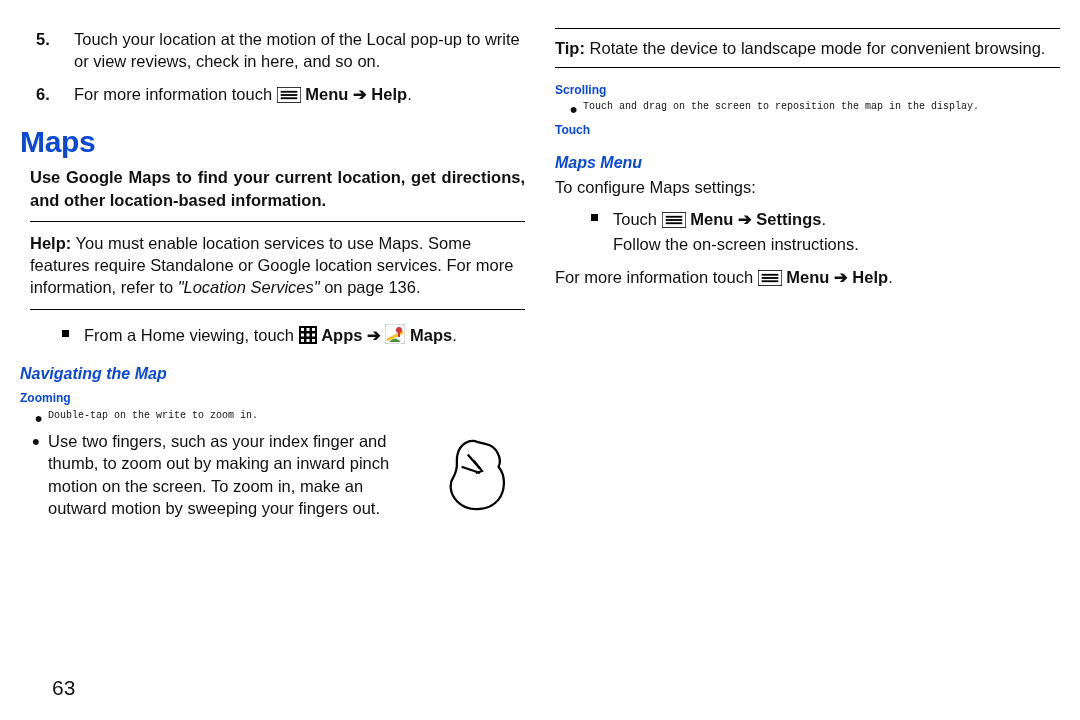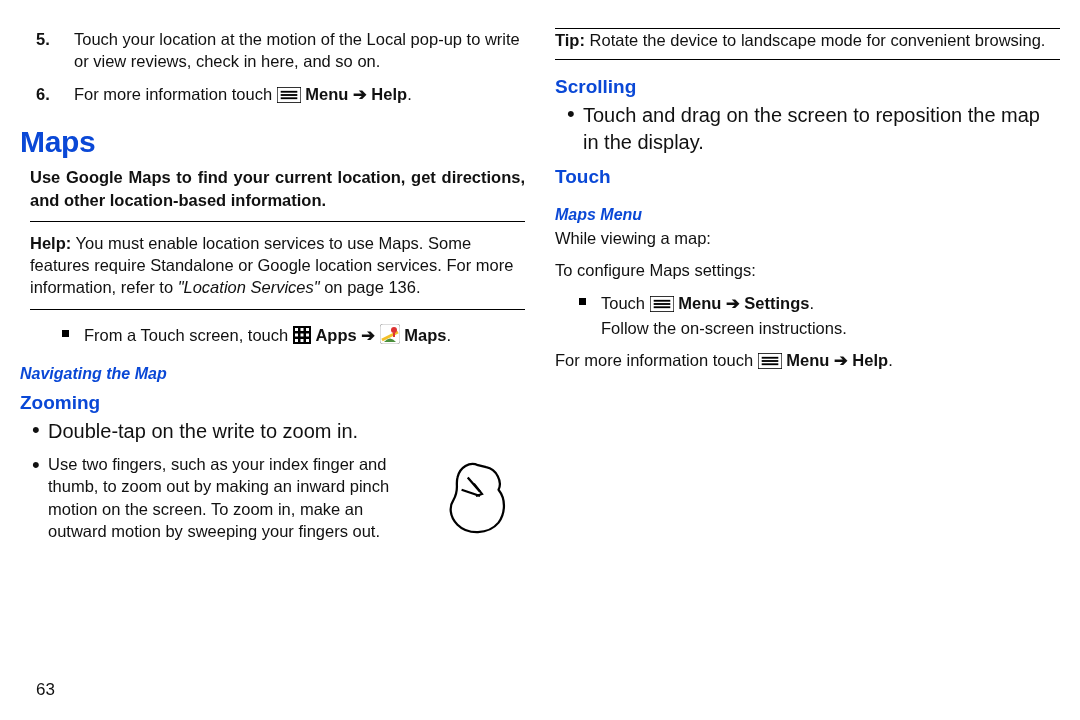--- a/index.html
+++ b/index.html
@@ -50,36 +50,36 @@
   }
   .block {
     border-top: 1.5px solid #000;
     border-bottom: 1.5px solid #000;
     padding: 10px 0 10px 0;
     margin: 10px 0 14px 10px;
   }
   .blockR {
     border-top: 1.5px solid #000;
     border-bottom: 1.5px solid #000;
-    padding: 0 0 8px 0;
+    padding: 8px 0 8px 0;
     margin: 0 0 14px 0;
   }
   .italic { font-style: italic; }
   .bold { font-weight: bold; }
   .h2 {
     color: #0a48d6;
     font-style: italic;
     font-weight: 900;
     font-size: 16px;
     margin: 14px 0 2px 0;
   }
   .h3 {
     color: #0a48d6;
     font-weight: 900;
-    font-size: 19px;
+    font-size: 12px;
     margin: 6px 0 2px 0;
   }
   .sq-item {
     margin: 0 0 10px 30px;
     position: relative;
   }
   .sq-item::before {
     content: "";
     position: absolute;
     left: -22px;
@@ -92,32 +92,32 @@
     margin: 0 0 8px 28px;
     position: relative;
   }
   .bul-item::before {
     content: "•";
     position: absolute;
     left: -16px;
     top: -3px;
     font-size: 22px;
   }
-  .condensed { font-size: 20px; }
+  .condensed { font-size: 10px; font-family: Liberation Mono, monospace; }
   .hand-wrap {
     float: right;
     width: 80px;
     margin: 6px 6px 0 6px;
   }
   .hand-wrap svg { width: 78px; height: 78px; }
   .pagenum {
     position: absolute;
     bottom: 18px;
-    left: 36px;
-    font-size: 17px;
+    left: 52px;
+    font-size: 21px;
     text-align: right;
   }
   .menu-icon, .grid-icon, .maps-icon {
     display: inline-block;
     vertical-align: -3px;
   }
   .menu-icon svg { width: 24px; height: 16px; }
   .grid-icon svg { width: 18px; height: 18px; }
   .maps-icon svg { width: 20px; height: 20px; }
 </style>
@@ -178,21 +178,21 @@
     </div>
 
     <div class="h1">Maps</div>
     <div class="para">Use Google Maps to find your current location, get directions, and other location-based information.</div>
 
     <div class="block">
       <span class="bold">Help:</span><span> You must enable location services to use Maps. Some features require Standalone or Google location services. For more information, refer to </span><span class="italic">"Location Services"</span><span> on page 136.</span>
     </div>
 
     <div class="sq-item" style="margin-left:64px">
-      <span>From a Touch screen, touch </span>
+      <span>From a Home viewing, touch </span>
       <span class="grid-icon"><svg viewBox="0 0 18 18">
             <use href="#grid-dots"></use>
           </svg></span>
       <span class="bold">Apps</span><span class="bold"> ➔ </span>
       <span class="maps-icon"><svg viewBox="0 0 20 20">
             <use href="#maps-pin"></use>
           </svg></span>
       <span class="bold">Maps</span><span>.</span>
     </div>
 
@@ -214,24 +214,23 @@
       <span class="bold">Tip:</span><span> Rotate the device to landscape mode for convenient browsing.</span>
     </div>
 
     <div class="h3">Scrolling</div>
     <div class="bul-item condensed">Touch and drag on the screen to reposition the map in the display.</div>
 
     <div class="h3">Touch</div>
 
     <div class="h2">Maps Menu</div>
 
-    <div class="para-nomargin">While viewing a map:</div>
 
     <div class="para-nomargin">To configure Maps settings:</div>
-    <div class="sq-item" style="margin-left:46px">
+    <div class="sq-item" style="margin-left:58px">
       <span>Touch </span>
       <span class="menu-icon"><svg viewBox="0 0 26 17">
             <use href="#menu-lines"></use>
           </svg></span>
       <span class="bold">Menu</span><span class="bold"> ➔ </span><span class="bold">Settings</span><span>.</span>
       <div>Follow the on-screen instructions.</div>
     </div>
 
     <div class="para-nomargin">
       <span>For more information touch </span>

